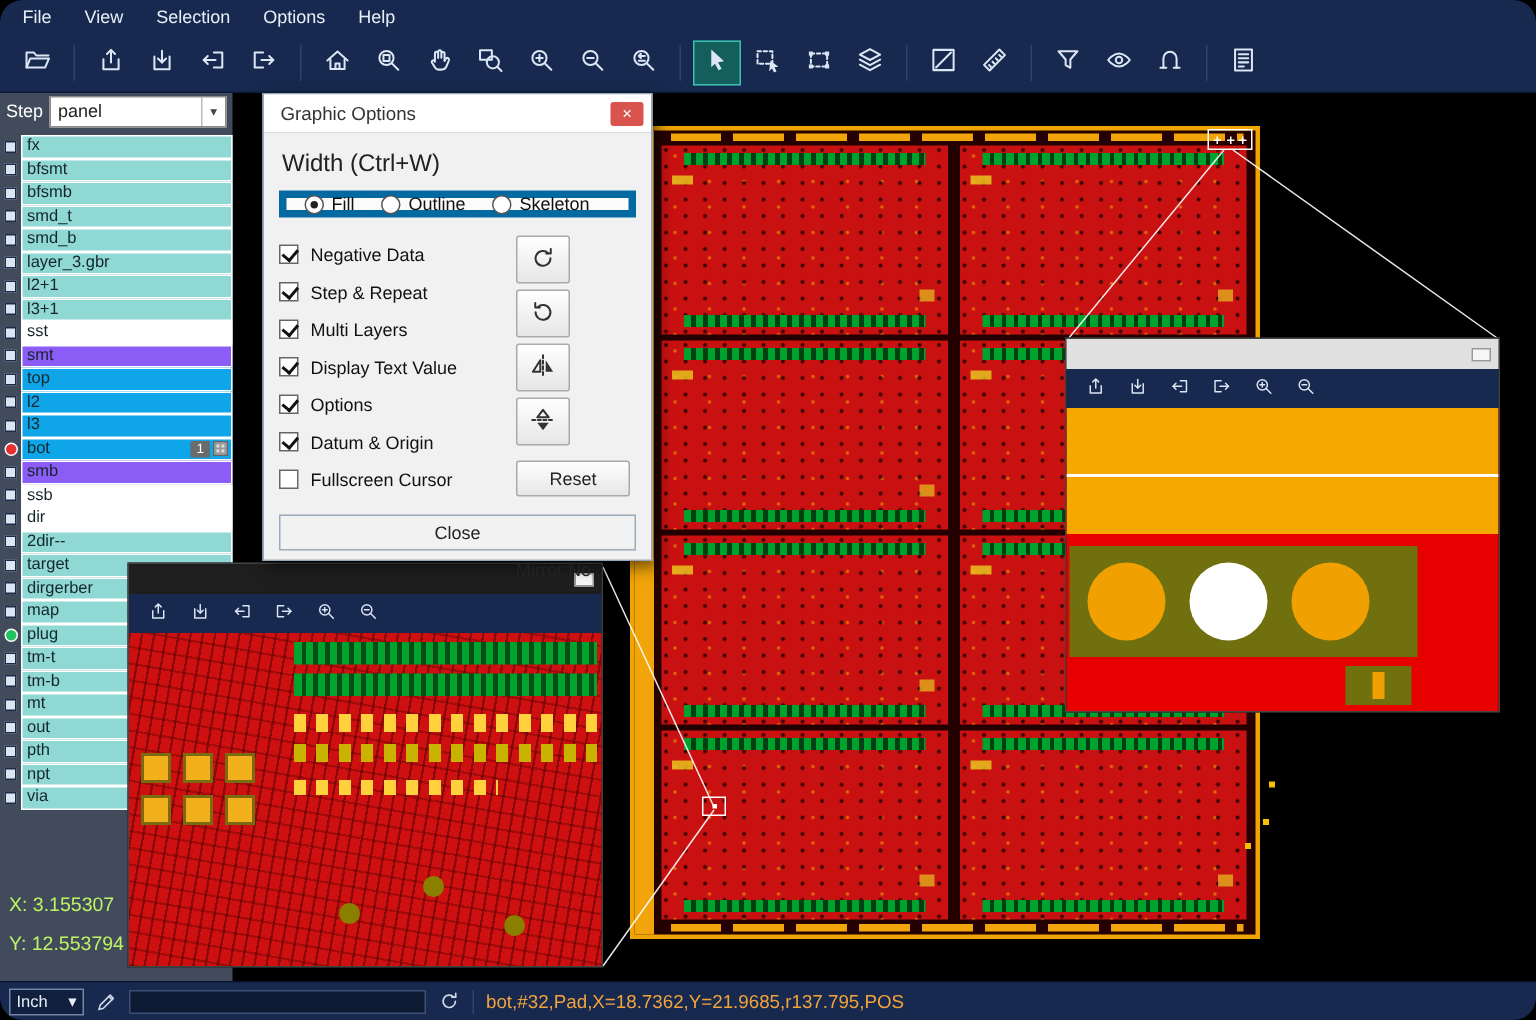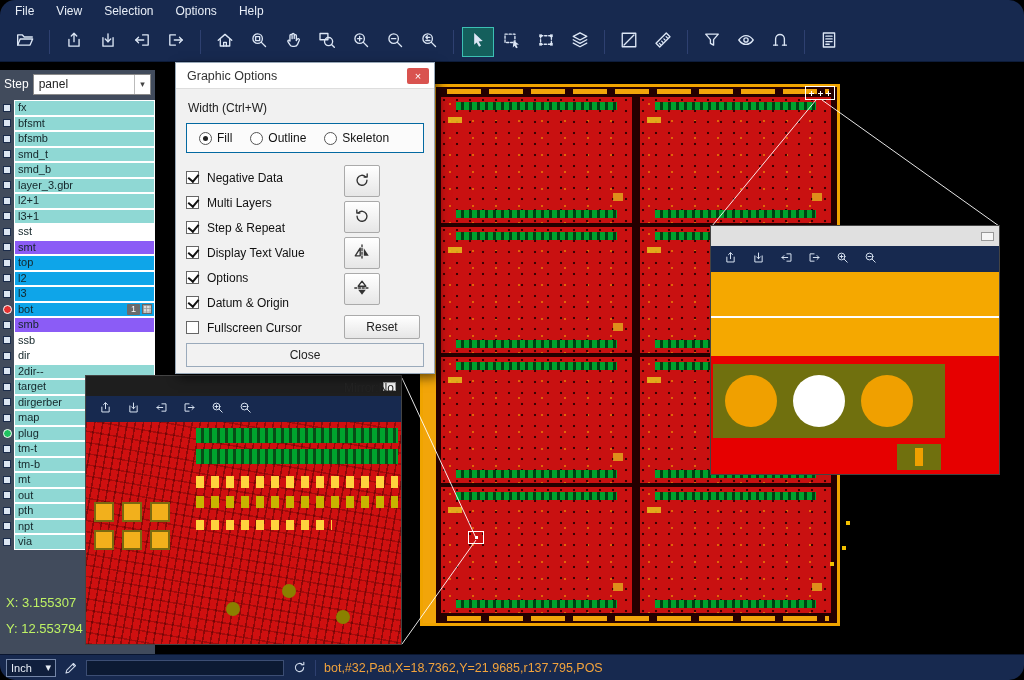--- a/index.html
+++ b/index.html
@@ -11,21 +11,21 @@
   .menubar{position:absolute;left:0;top:0;width:1024px;height:22px;background:#17294f;display:flex;align-items:center;padding-left:4px;z-index:3;}
   .menu-item{color:#e8eef7;font-size:12px;padding:0 11px;line-height:22px;cursor:default;}
 
   
   .toolbar{position:absolute;left:0;top:22px;width:1024px;height:40px;background:#17294f;display:flex;align-items:center;padding-left:8px;z-index:3;border-bottom:1px solid #0d1c3a;}
   .tbtn{appearance:none;background:none;border:1px solid transparent;width:32px;height:30px;display:flex;align-items:center;justify-content:center;color:#dce6f5;padding:0;margin:0 1px;}
   .tbtn.active{background:#145f5c;border:1px solid #3cc0b4;}
   .tsep{width:1px;height:24px;background:#2e4070;margin:0 7px;display:inline-block;}
 
   
-  .sidebar{position:absolute;left:0;top:70px;width:155px;bottom:26px;background:#414b5c;display:flex;flex-direction:column;z-index:2;}
+  .sidebar{position:absolute;left:0;top:60px;width:155px;bottom:26px;background:#414b5c;display:flex;flex-direction:column;z-index:2;}
   .step-row{display:flex;align-items:center;height:28px;padding:3px 4px;gap:4px;}
   .step-label{color:#fff;font-size:12px;}
   .step-select{flex:1;height:21px;background:#fff;border:1px solid #8a8a8a;display:flex;align-items:center;}
   .step-select .val{flex:1;font-size:12px;color:#222;padding-left:5px;}
   .step-chev{width:16px;height:100%;border-left:1px solid #bbb;display:flex;align-items:center;justify-content:center;color:#444;font-size:9px;}
   .layers{display:flex;flex-direction:column;padding-top:2px;}
   .lrow{display:flex;height:15.5px;align-items:stretch;}
   .lchk{width:14px;display:flex;align-items:center;justify-content:center;flex:none;}
   .chk-box{width:8px;height:8px;background:#dce6f2;border:1px solid #1a2b4a;}
   .dot-red{width:9px;height:9px;border-radius:50%;background:#e43030;border:1px solid #fff;}
@@ -96,22 +96,22 @@
   .m2 .c-or{background:#f0a000;} .m2 .c-wh{background:#fff;}
   .m2 .chip{position:absolute;right:58px;bottom:4px;width:44px;height:26px;background:#70700e;}
   .m2 .chip::after{content:'';position:absolute;left:18px;top:4px;width:8px;height:18px;background:#f0a000;}
 
   
   .dialog{position:absolute;left:175px;top:62px;width:260px;height:312px;background:#f1f1f1;border:1px solid #98a8b8;box-shadow:3px 4px 10px rgba(0,0,0,.55);z-index:7;}
   .d-title{height:26px;background:#fff;border-bottom:1px solid #ddd;display:flex;align-items:center;padding:0 5px 0 11px;}
   .d-title .txt{flex:1;font-size:12.5px;color:#333;}
   .d-close{width:22px;height:16px;background:#d9534f;color:#fff;font-size:11px;display:flex;align-items:center;justify-content:center;border-radius:2px;}
   .d-body{position:relative;height:286px;padding:8px 10px;}
-  .d-width-label{font-size:12px;color:#222;margin:4px 0 8px 2px;}
-  .d-radio-row{border:1px solid #0369a1;background:#fbfbfb;height:30px;display:flex;gap:18px;padding-left:12px;margin-bottom:12px;}
+  .d-width-label{font-size:16px;color:#222;margin:4px 0 8px 2px;}
+  .d-radio-row{border:5px solid #0369a1;background:#fbfbfb;height:18px;display:flex;gap:18px;padding-left:12px;margin-bottom:12px;}
   .radio-item{display:flex;align-items:center;font-size:12px;color:#111;}
   .radio{width:13px;height:13px;border:1px solid #555;border-radius:50%;background:#fff;margin-right:5px;position:relative;flex:none;}
   .radio.on::after{content:'';position:absolute;left:3px;top:3px;width:5px;height:5px;border-radius:50%;background:#222;}
   .d-main{display:flex;}
   .d-checks{flex:1;}
   .chk-row{display:flex;align-items:center;height:25px;font-size:12px;color:#111;}
   .cb{width:13px;height:13px;background:#fff;border:1px solid #666;margin-right:8px;position:relative;flex:none;}
   .cb.on::after{content:'';position:absolute;left:3px;top:0px;width:5px;height:8px;border-right:2px solid #111;border-bottom:2px solid #111;transform:rotate(40deg);}
   .d-right{width:80px;margin-left:6px;display:flex;flex-wrap:wrap;gap:4px;align-content:flex-start;color:#333;flex-direction:column;}
   .xbtn{appearance:none;width:36px;height:32px;background:linear-gradient(#fff,#e6e6e6);border:1px solid #aaa;border-radius:2px;display:flex;align-items:center;justify-content:center;color:#333;padding:0;}
@@ -756,25 +756,25 @@
           </span>
         </div>
       <div class="d-main">
         <div class="d-checks" id="dlg-checks">
             <div class="chk-row">
               <span class="cb on"></span>
               <span>Negative Data</span>
             </div>
             <div class="chk-row">
               <span class="cb on"></span>
-              <span>Multi Layers</span>
+              <span>Step &amp; Repeat</span>
             </div>
             <div class="chk-row">
               <span class="cb on"></span>
-              <span>Step &amp; Repeat</span>
+              <span>Multi Layers</span>
             </div>
             <div class="chk-row">
               <span class="cb on"></span>
               <span>Display Text Value</span>
             </div>
             <div class="chk-row">
               <span class="cb on"></span>
               <span>Options</span>
             </div>
             <div class="chk-row">

